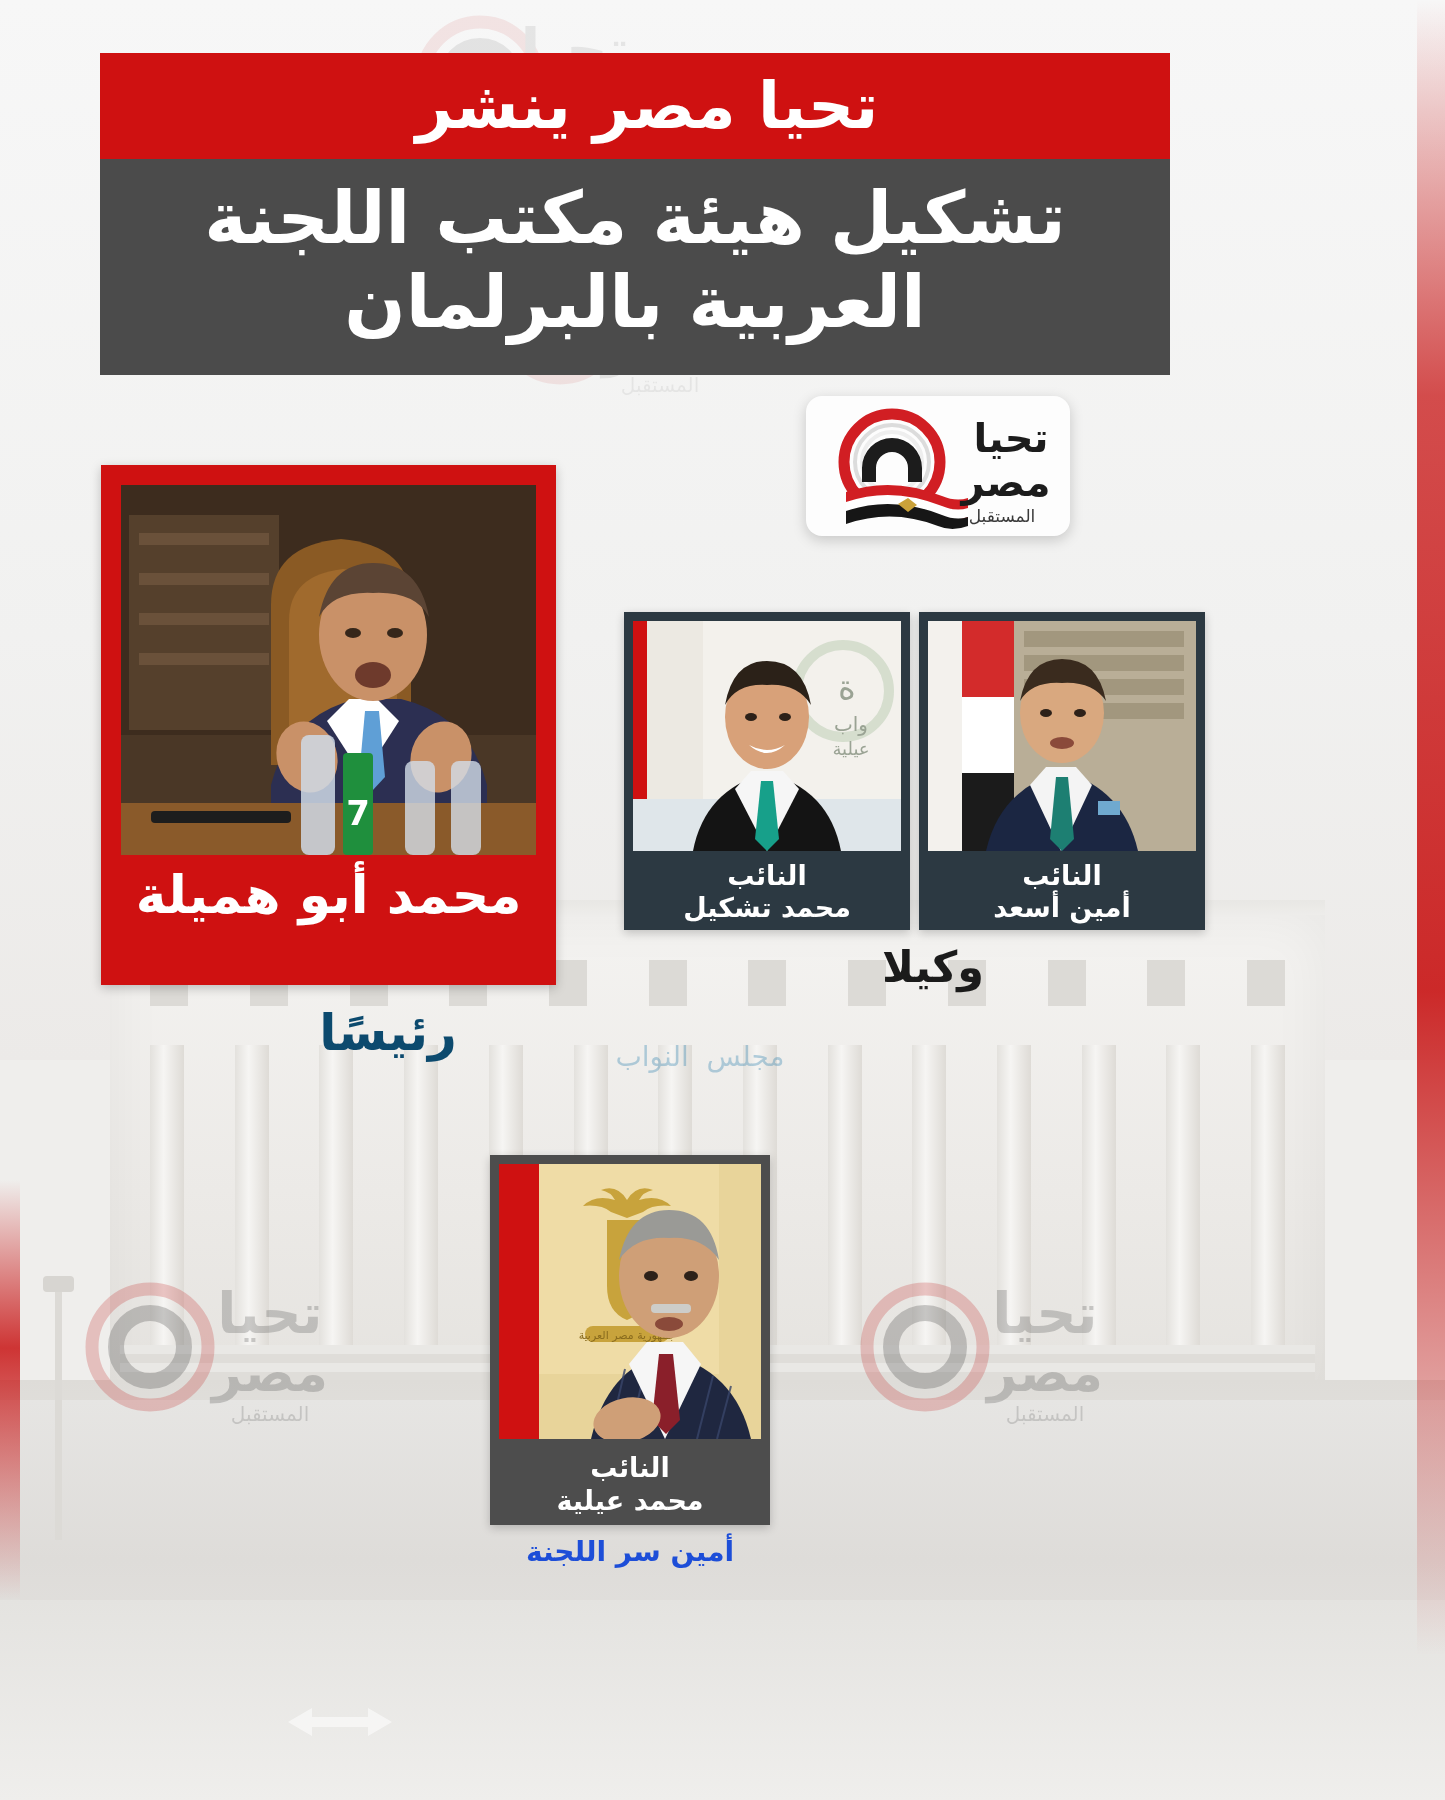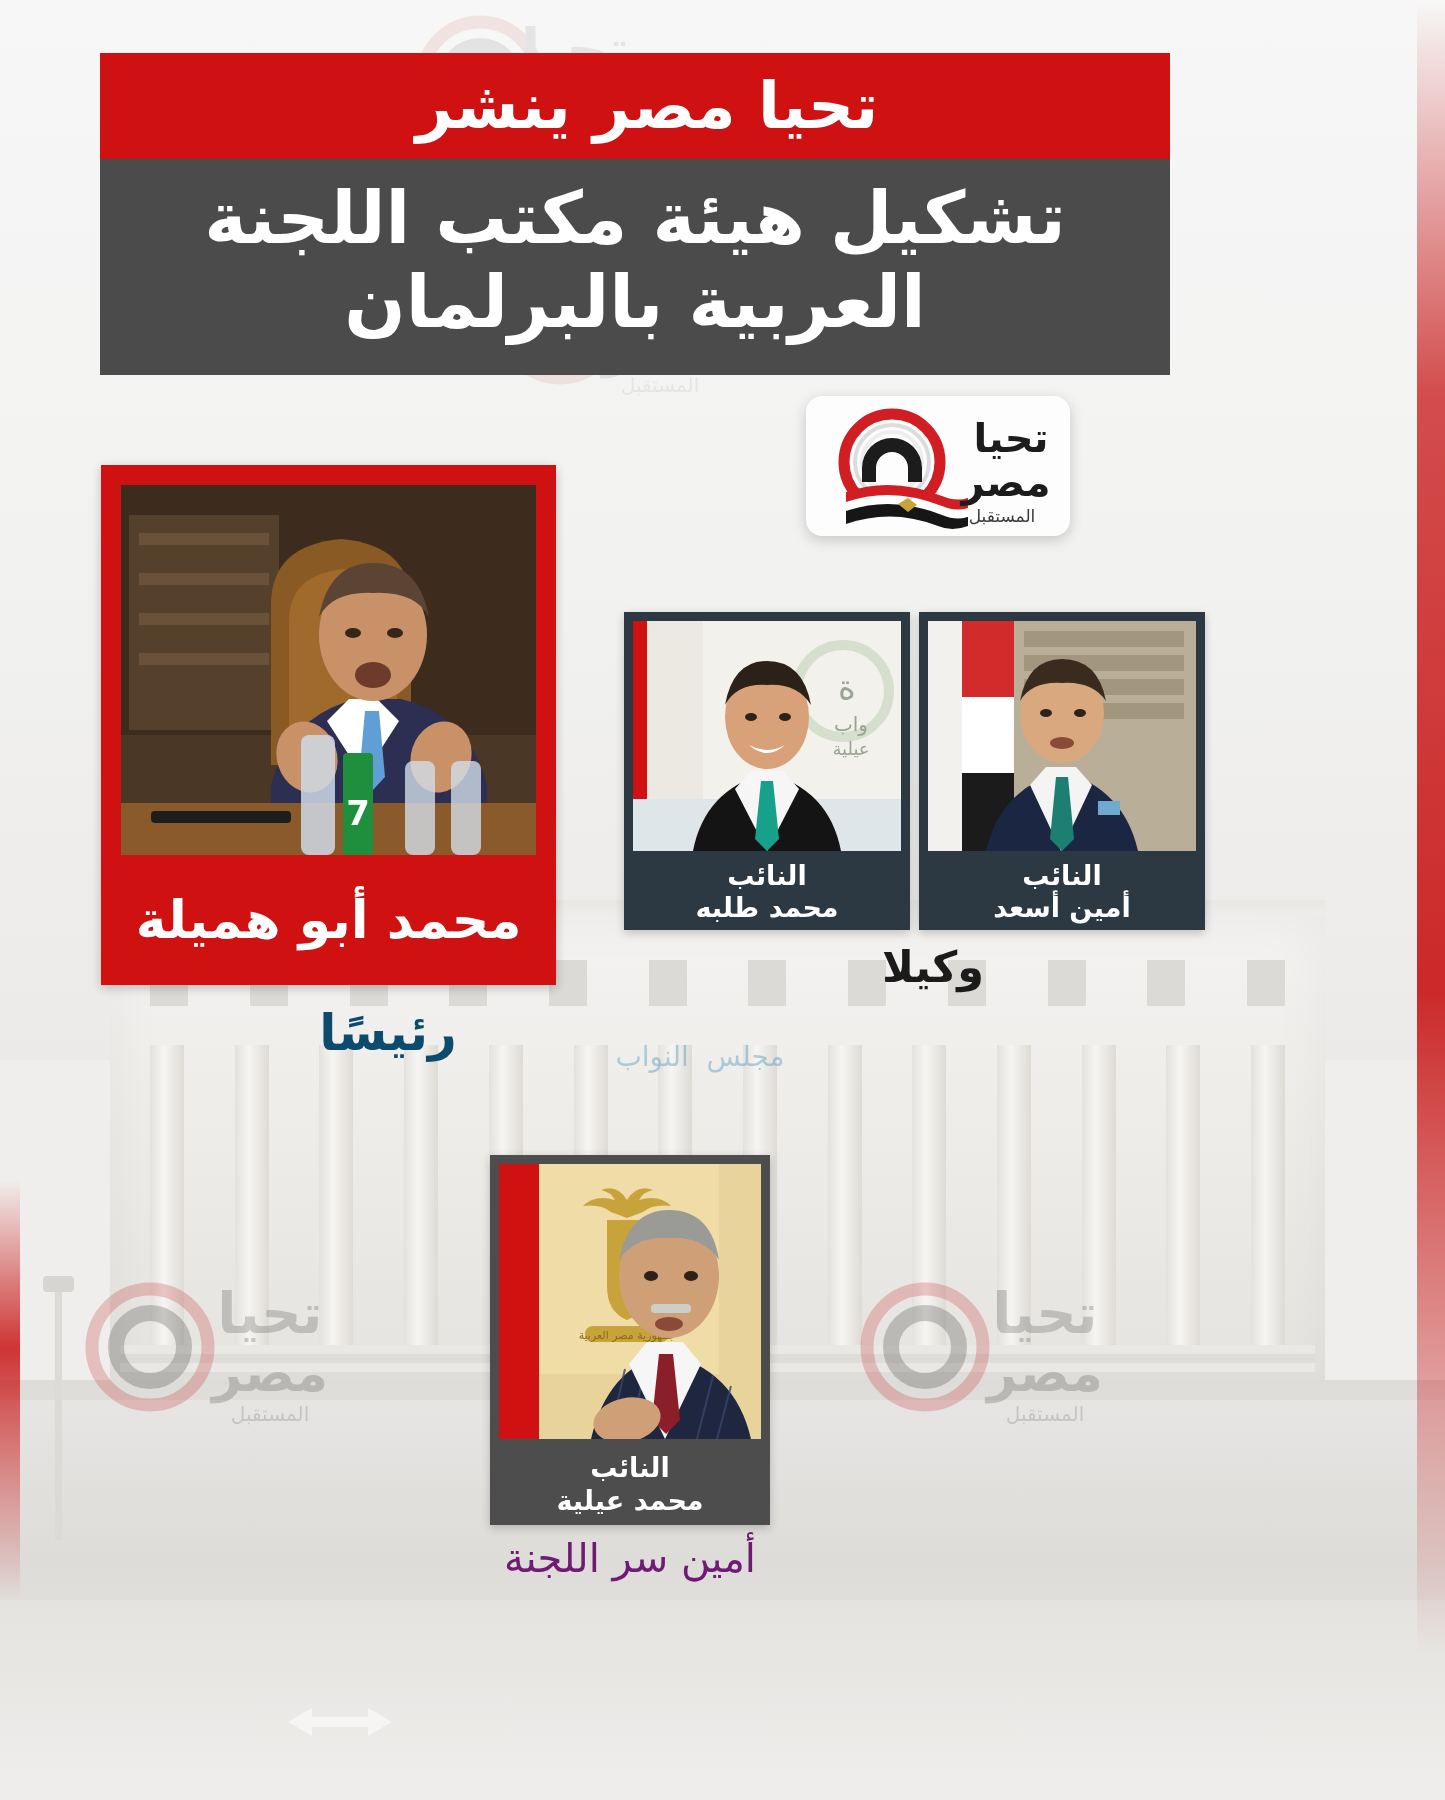--- a/index.html
+++ b/index.html
@@ -57,21 +57,21 @@
   
   #logo{position:absolute;left:806px;top:396px;width:264px;height:140px;
     background:#fdfdfd;border-radius:16px;box-shadow:0 4px 14px rgba(0,0,0,.18);
     display:flex;align-items:center;justify-content:center;overflow:hidden;}
 
   
   #chair{position:absolute;left:101px;top:465px;width:455px;height:520px;
     background:#cf1111;box-shadow:0 3px 10px rgba(0,0,0,.22);}
   #chairPhoto{position:absolute;left:20px;top:20px;width:415px;height:370px;overflow:hidden;background:#3a2a1c;}
   #chairName{position:absolute;left:0;right:0;bottom:10px;height:110px;
-    display:flex;align-items:center;justify-content:center;}
+    display:flex;justify-content:center;}
   #chairName span{color:#fff;font-size:52px;font-weight:bold;}
   #chairRole{position:absolute;left:268px;top:1004px;width:240px;text-align:center;}
   #chairRole span{color:#0c4a6e;font-size:50px;font-weight:bold;}
 
   
   .dep{position:absolute;background:#2c3942;box-shadow:0 3px 9px rgba(0,0,0,.2);}
   .dep .ph{position:absolute;left:9px;top:9px;right:9px;height:230px;overflow:hidden;background:#d8d4cd;}
   .dep .cap{position:absolute;left:0;right:0;bottom:6px;text-align:center;color:#fff;
     font-size:27px;font-weight:bold;line-height:1.18;}
   #dep1{left:624px;top:612px;width:286px;height:318px;}
@@ -79,21 +79,21 @@
   #depRole{position:absolute;left:790px;top:942px;width:250px;text-align:center;}
   #depRole span{font-size:43px;font-weight:bold;color:#1b1b1b;margin-left:36px;}
 
   
   #sec{position:absolute;left:490px;top:1155px;width:280px;height:370px;
     background:#4d4d4d;box-shadow:0 3px 9px rgba(0,0,0,.2);}
   #sec .ph{position:absolute;left:9px;top:9px;right:9px;height:275px;overflow:hidden;background:#c8a64e;}
   #sec .cap{position:absolute;left:0;right:0;bottom:8px;text-align:center;color:#fff;
     font-size:27px;font-weight:bold;line-height:1.2;}
   #secRole{position:absolute;left:480px;top:1535px;width:300px;text-align:center;}
-  #secRole span{font-size:40px;font-weight:normal;color:#701a75;}
+  #secRole span{font-size:28px;font-weight:bold;color:#1d4ed8;}
 
   
   .portrait{position:absolute;inset:0;}
 </style>
 </head>
 <body>
 
 <div id="bg">
   <div class="sky"></div>
   <div class="roofline"></div>
@@ -275,21 +275,21 @@
 
       <ellipse cx="134" cy="96" rx="42" ry="52" fill="#d8a179"></ellipse>
       <path d="M92 84 q8 -44 42 -44 q36 0 44 44 q-14 -22 -44 -20 q-30 -2 -42 20z" fill="#2b2118"></path>
       <ellipse cx="118" cy="96" rx="6" ry="4" fill="#2d2119"></ellipse>
       <ellipse cx="152" cy="96" rx="6" ry="4" fill="#2d2119"></ellipse>
       <path d="M116 124 q18 16 36 0 q-18 10 -36 0z" fill="#ffffff"></path>
     </svg>
   </div>
   <div class="cap">
     <div>النائب</div>
-    <div>محمد طلبه</div>
+    <div>محمد تشكيل</div>
   </div>
 </div>
 
 <div id="dep2" class="dep">
   <div class="ph">
     <svg class="portrait" viewBox="0 0 268 230" preserveAspectRatio="none">
       <rect width="268" height="230" fill="#cdc3ad"></rect>
       <rect x="86" y="0" width="182" height="230" fill="#b9ae97"></rect>
       <g opacity=".5" fill="#8d8267">
         <rect x="96" y="10" width="160" height="16"></rect>

